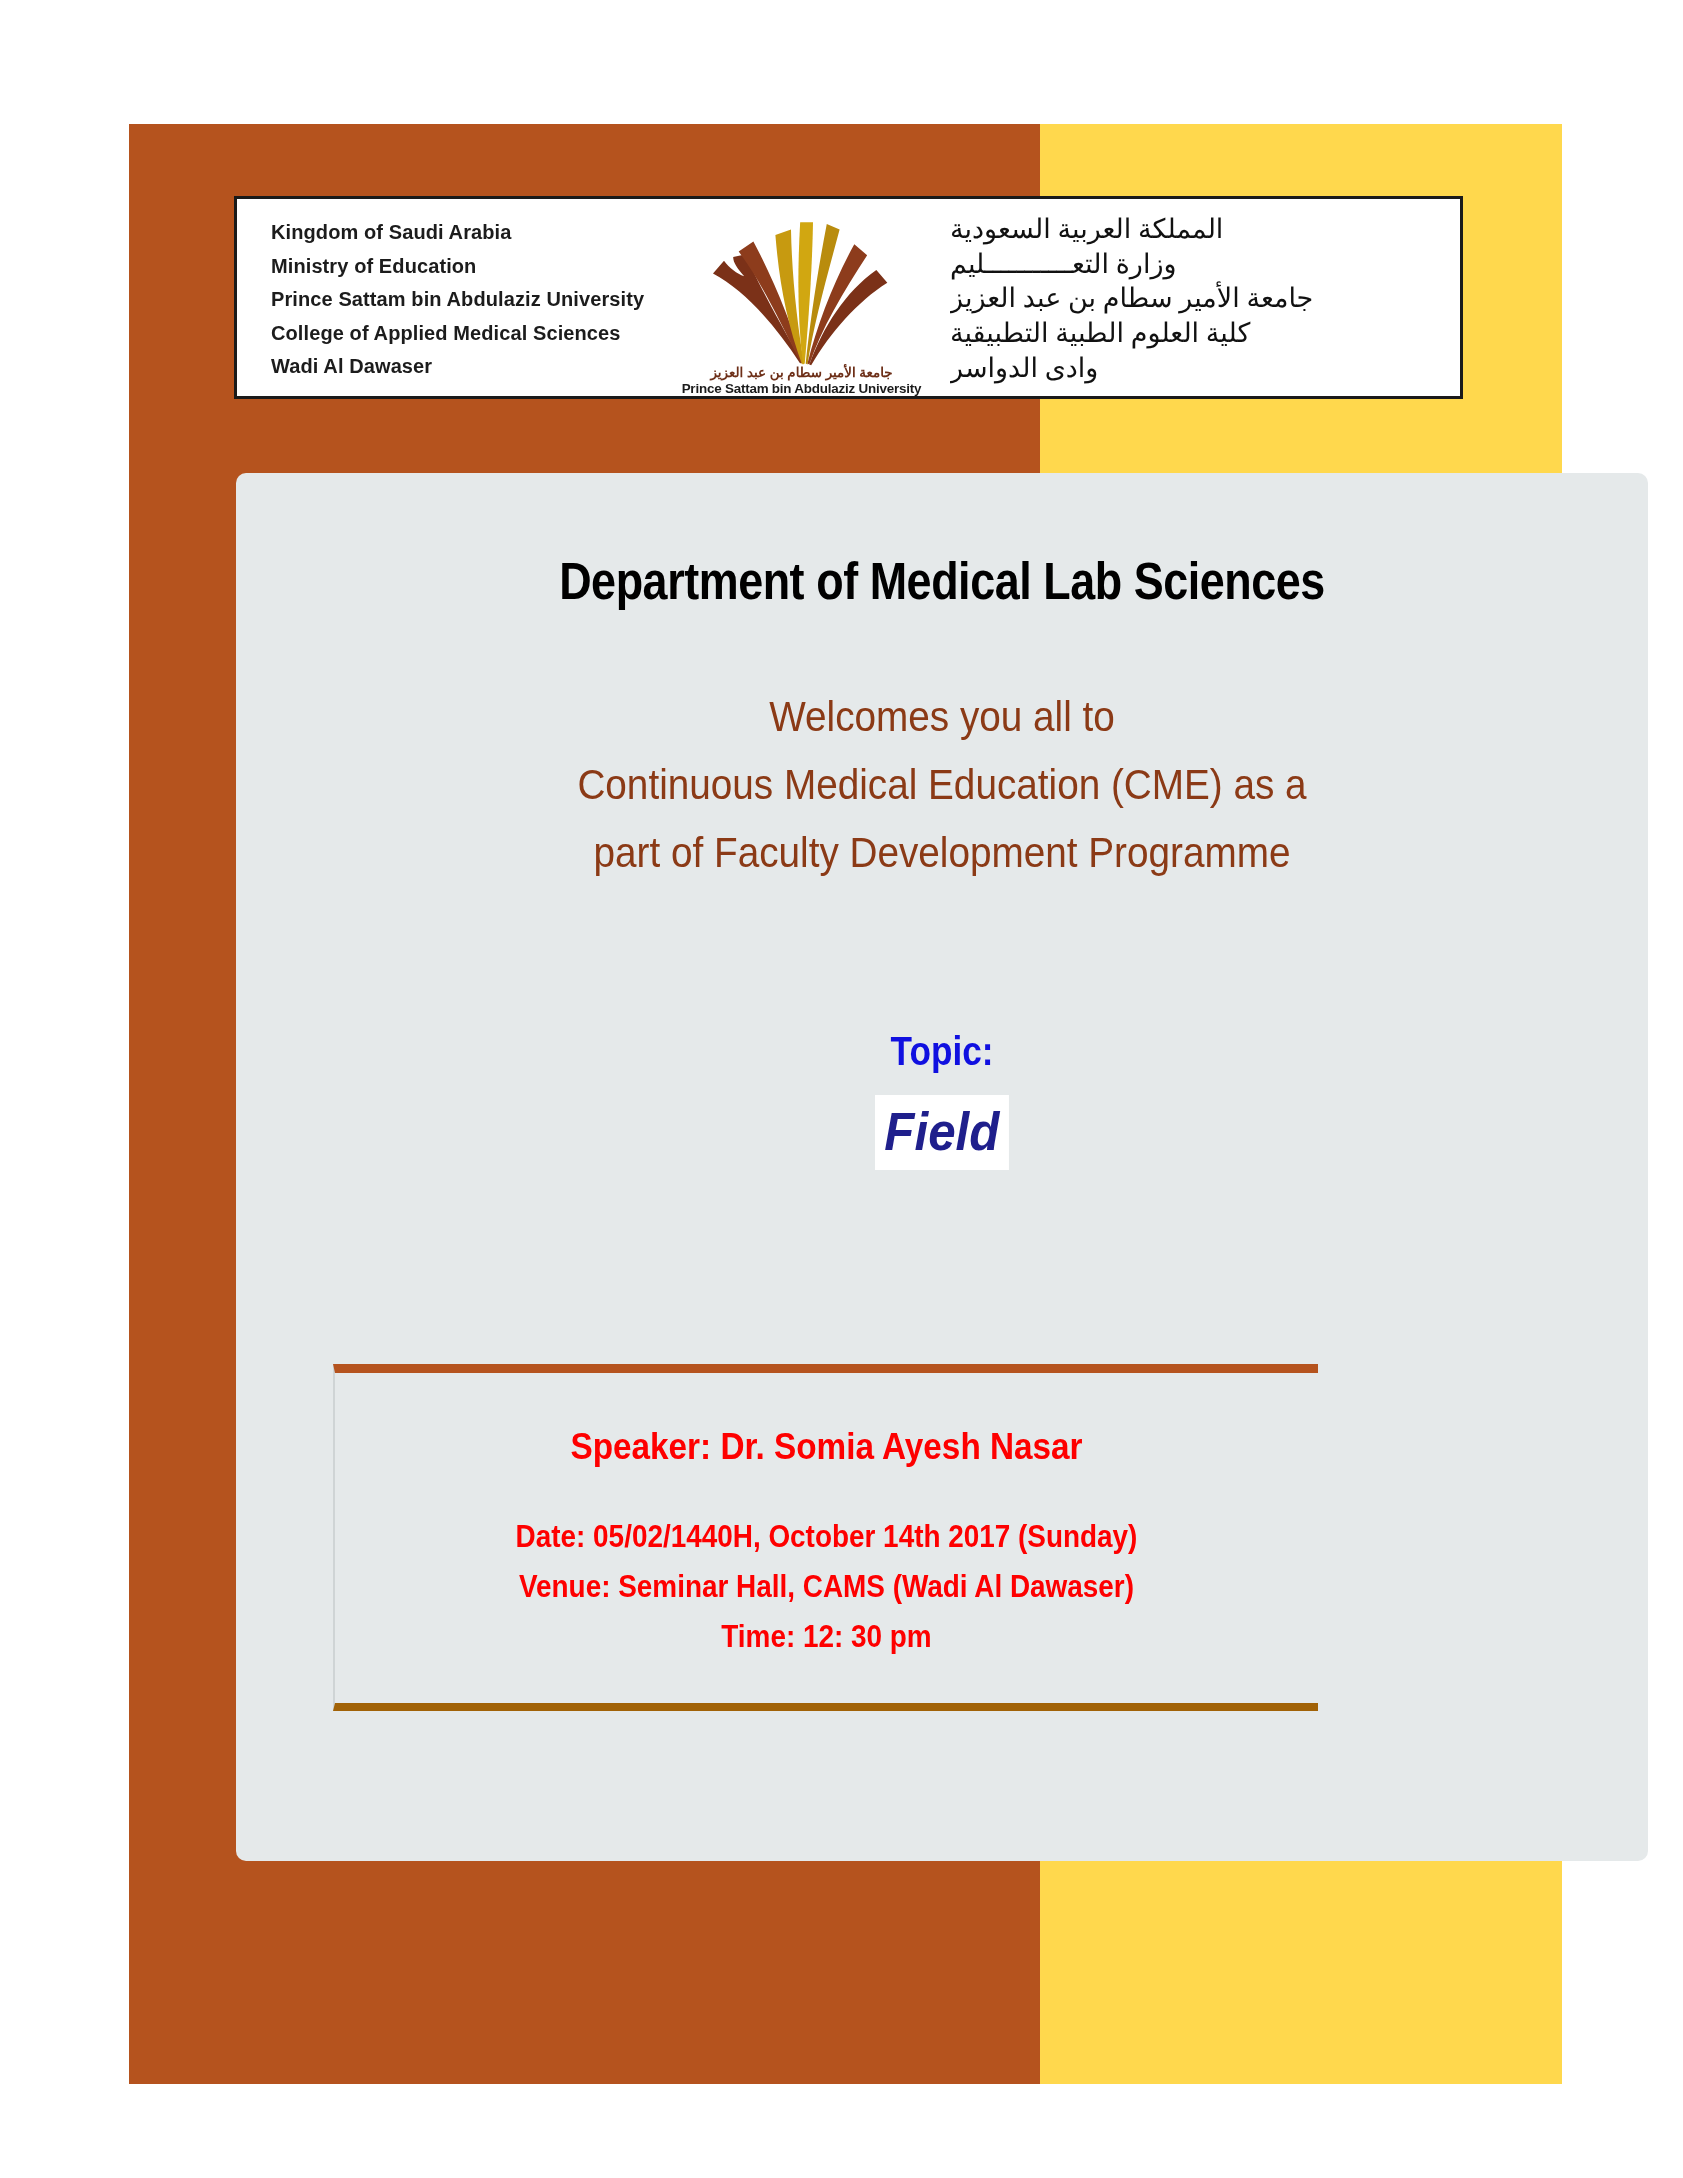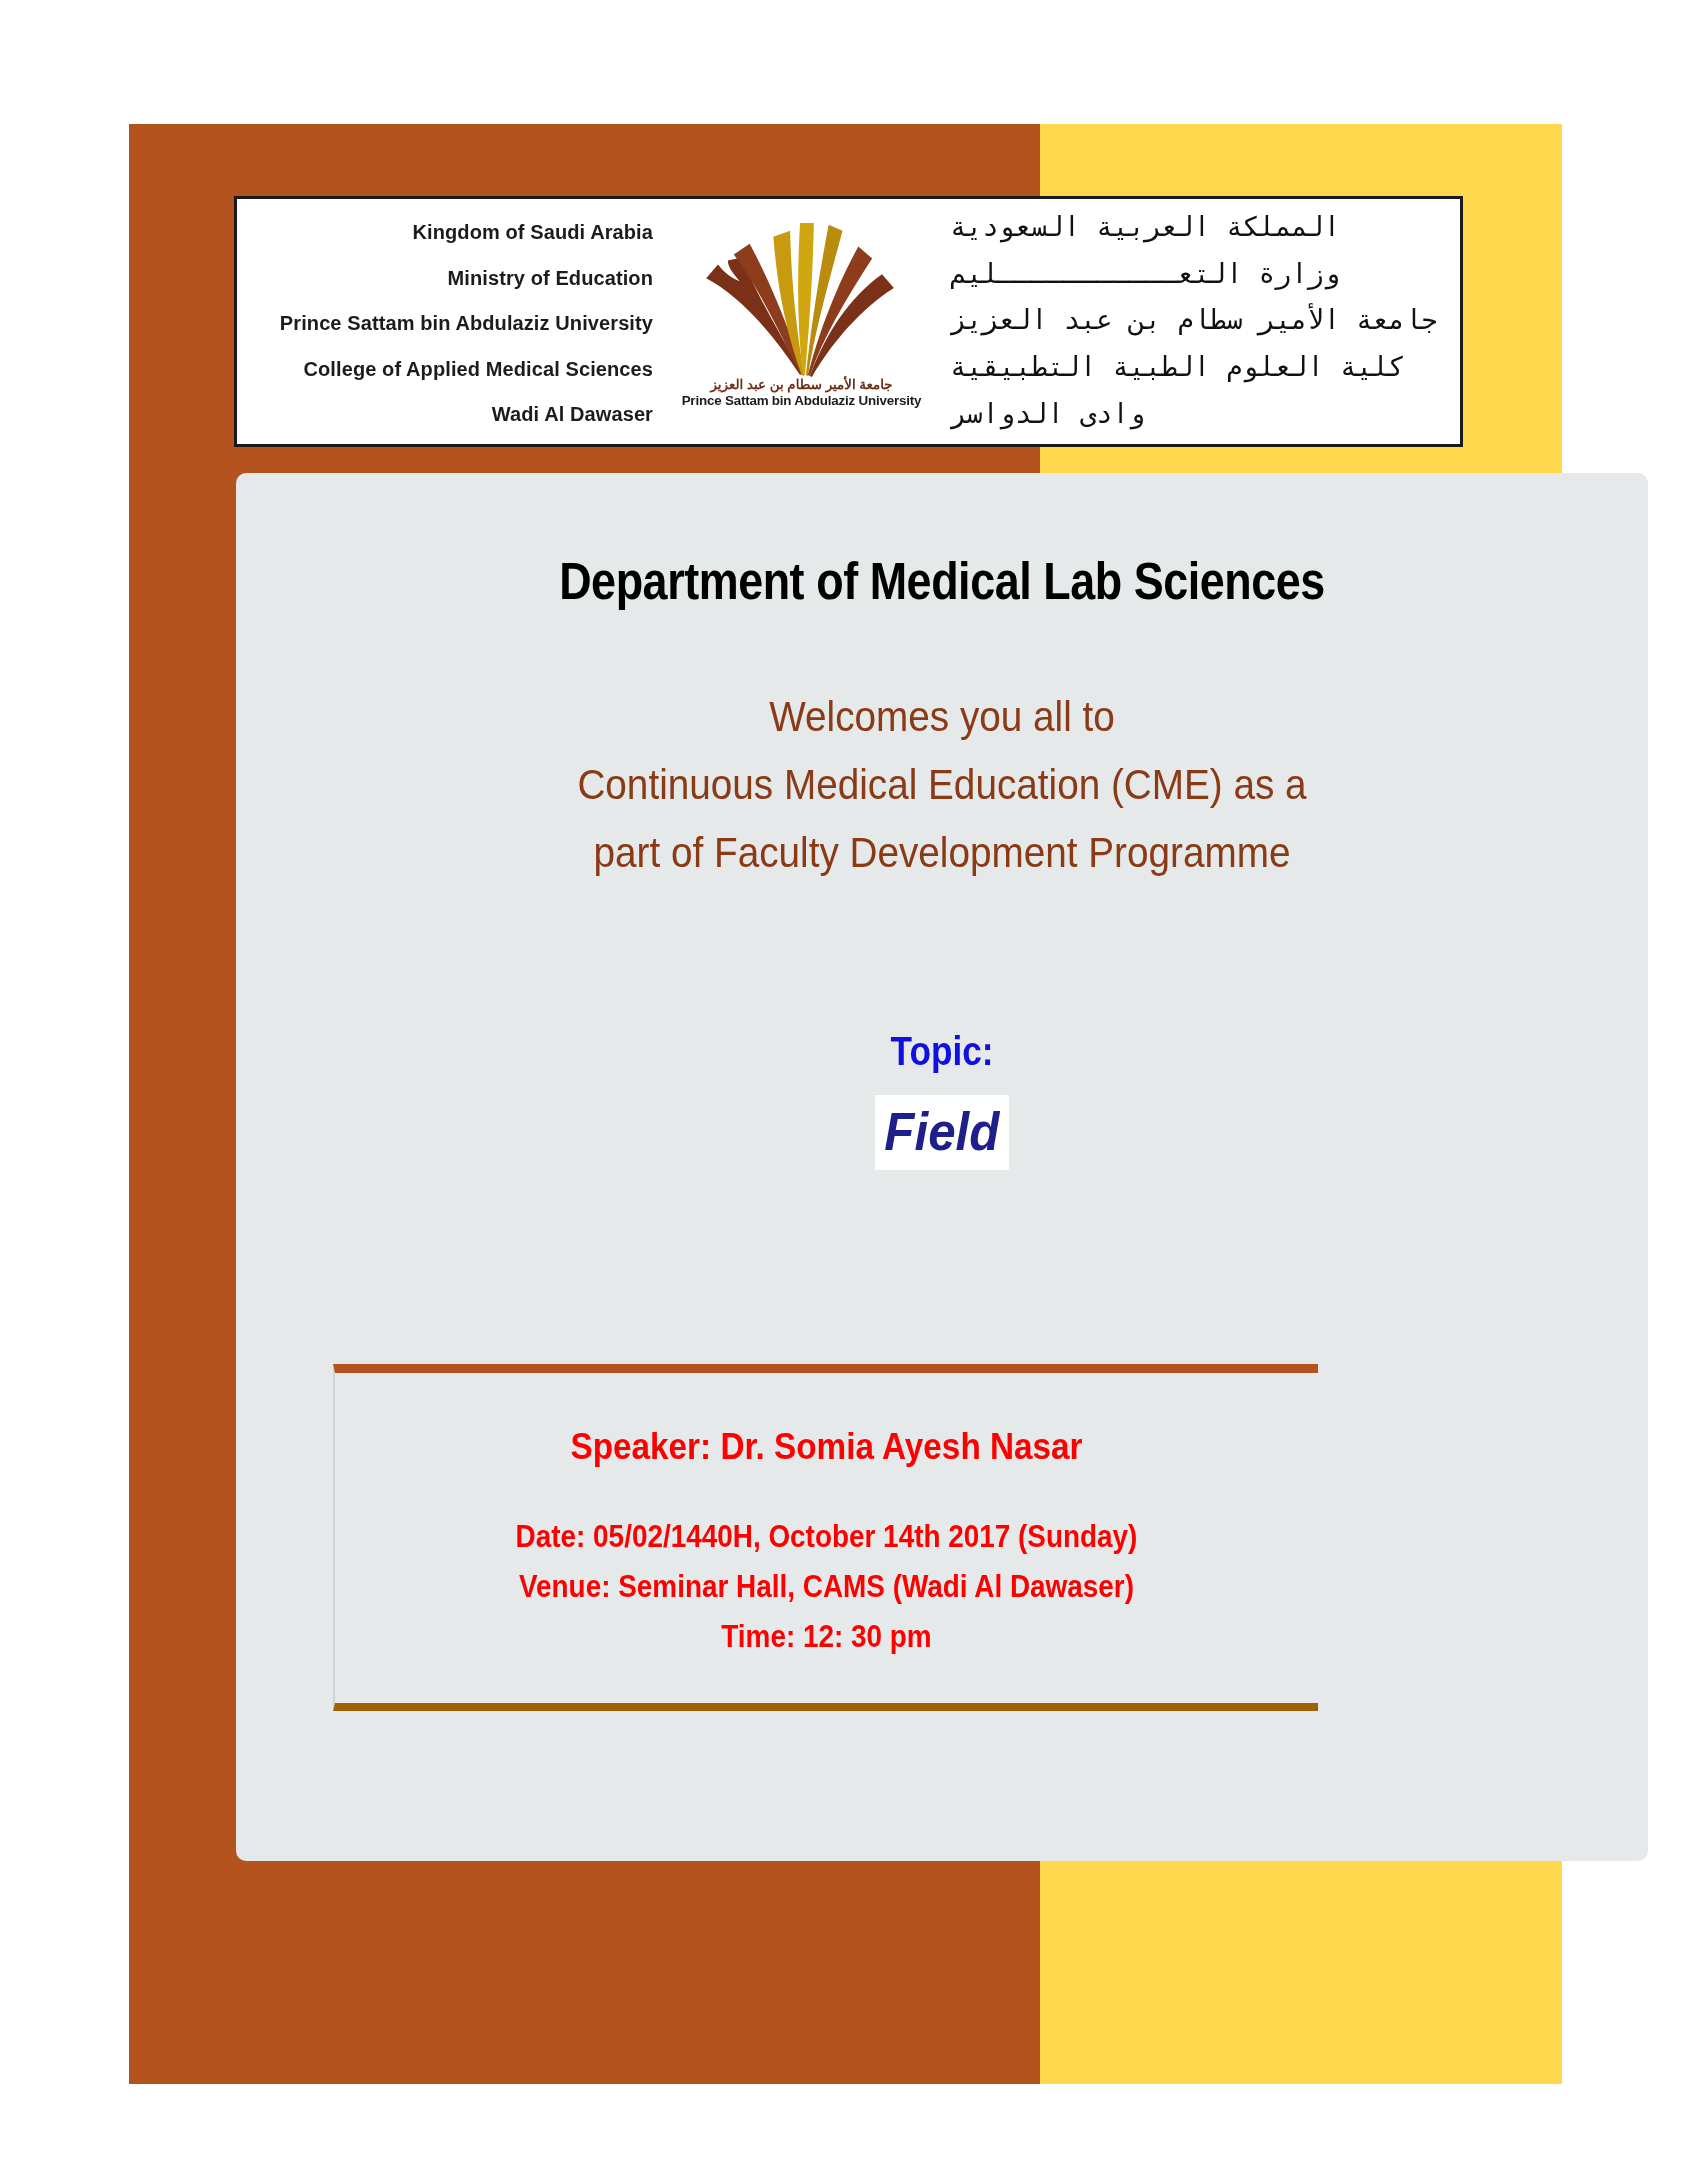--- a/index.html
+++ b/index.html
@@ -32,27 +32,26 @@
     height: 1960px;
     background: #ffd84d;
   }
 
   
   #letterhead {
     position: absolute;
     left: 234px;
     top: 196px;
     width: 1229px;
-    height: 251px;
+    height: 203px;
     background: #ffffff;
     border: 3px solid #1a1a1a;
     box-sizing: border-box;
     display: flex;
     align-items: stretch;
-    text-align: right;
   }
   .lh-col-en {
     width: 416px;
     padding: 22px 0 18px 34px;
     display: flex;
     flex-direction: column;
     justify-content: space-between;
     box-sizing: border-box;
   }
   .lh-col-en .line {
@@ -91,21 +90,21 @@
     padding: 16px 8px 14px 0;
     display: flex;
     flex-direction: column;
     justify-content: space-between;
     align-items: flex-end;
     direction: rtl;
     overflow: hidden;
     box-sizing: border-box;
   }
   .lh-col-ar .line {
-    font-family: Liberation Mono, monospace;
+    font-family: Liberation Serif, serif;
     font-size: 27px;
     color: #111111;
     white-space: nowrap;
     line-height: 1.05;
     margin-right: -14px;
   }
   .lh-col-ar .line.stretch {
     letter-spacing: 0.5px;
   }
 

